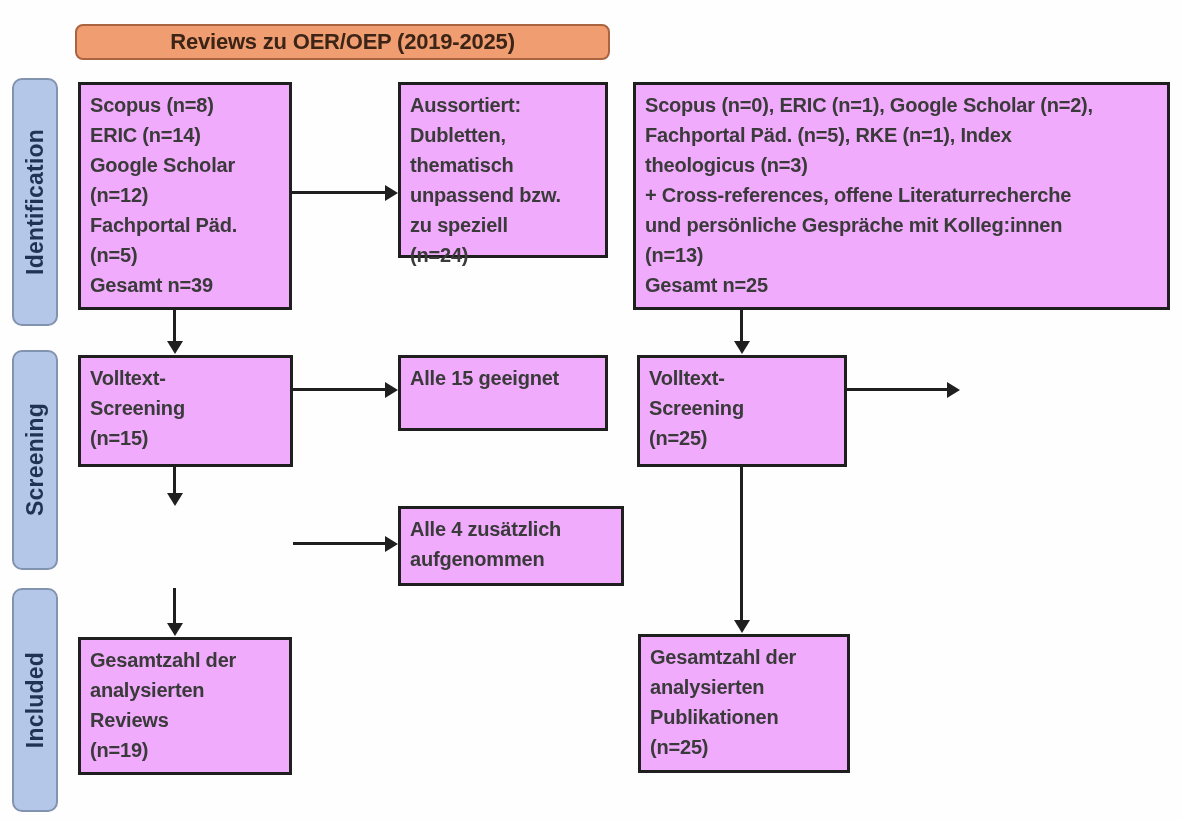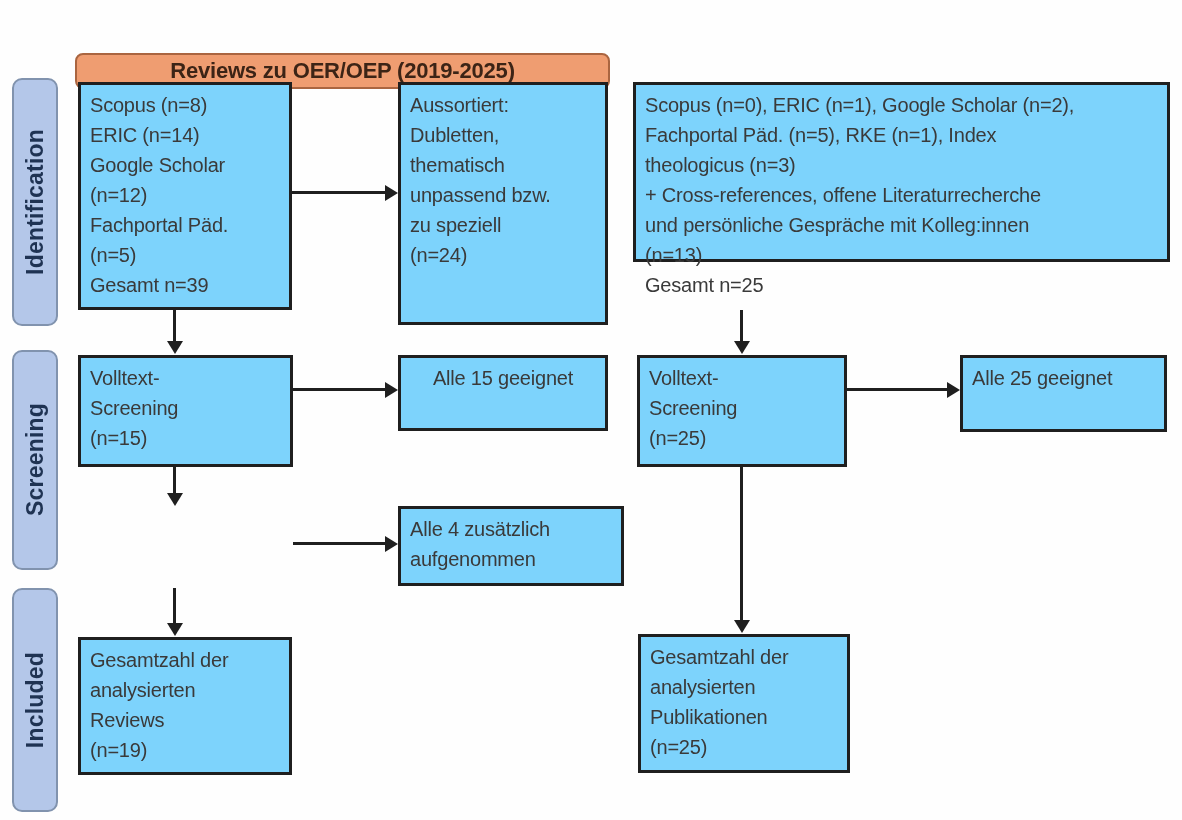--- a/index.html
+++ b/index.html
@@ -25,21 +25,20 @@
     border: 2px solid #aa6540;
     border-radius: 8px;
     color: #3c2416;
     font-size: 22px;
     font-weight: bold;
     letter-spacing: -0.2px;
     display: flex;
     align-items: center;
     justify-content: center;
     box-sizing: border-box;
-    margin-top: 29px;
   }
   .col-header.left  { left: 75px;  width: 535px; }
   .col-header.right { left: 628px; width: 540px; }
 
   
   .stage {
     position: absolute;
     left: 12px;
     width: 46px;
     background: #b4c7e9;
@@ -59,39 +58,39 @@
     letter-spacing: 0.2px;
     white-space: nowrap;
   }
   .stage.identification { top: 78px;  height: 248px; }
   .stage.screening      { top: 350px; height: 220px; }
   .stage.included       { top: 588px; height: 224px; }
 
   
   .fbox {
     position: absolute;
-    background: #7dd3fc;
+    background: #f0abfc;
     border: 3px solid #1f1f1f;
     box-sizing: border-box;
     padding: 5px 9px;
     color: #3a3a3a;
     font-size: 20px;
-    font-weight: normal;
+    font-weight: bold;
     line-height: 30px;
     letter-spacing: -0.2px;
     white-space: pre-line;
   }
   .box-a1 { left: 78px;  top: 82px;  width: 214px; height: 228px; }
-  .box-a2 { left: 398px; top: 82px;  width: 210px; height: 243px; }
+  .box-a2 { left: 398px; top: 82px;  width: 210px; height: 176px; }
   .box-b1 { left: 78px;  top: 355px; width: 215px; height: 112px; }
-  .box-b2 { left: 398px; top: 355px; width: 210px; height: 76px; text-align: center;  }
+  .box-b2 { left: 398px; top: 355px; width: 210px; height: 76px;  }
   .box-c1 { left: 78px;  top: 506px; width: 215px; height: 82px;  }
   .box-c2 { left: 398px; top: 506px; width: 226px; height: 80px;  }
   .box-d1 { left: 78px;  top: 637px; width: 214px; height: 138px; }
-  .box-e1 { left: 633px; top: 82px;  width: 537px; height: 180px; }
+  .box-e1 { left: 633px; top: 82px;  width: 537px; height: 228px; }
   .box-f1 { left: 637px; top: 355px; width: 210px; height: 112px; }
   .box-f2 { left: 960px; top: 355px; width: 207px; height: 77px;  }
   .box-g1 { left: 638px; top: 634px; width: 212px; height: 139px; }
 
   
   .arrow-v {
     position: absolute;
     width: 3px;
     background: #1f1f1f;
   }
@@ -176,21 +175,20 @@
   <div class="fbox box-e1">Scopus (n=0), ERIC (n=1), Google Scholar (n=2),
 Fachportal Päd. (n=5), RKE (n=1), Index
 theologicus (n=3)
 + Cross-references, offene Literaturrecherche
 und persönliche Gespräche mit Kolleg:innen
 (n=13)
 Gesamt n=25</div>
   <div class="fbox box-f1">Volltext-
 Screening
 (n=25)</div>
-  <div class="fbox box-f2">Alle 25 geeignet</div>
   <div class="fbox box-g1">Gesamtzahl der
 analysierten
 Publikationen
 (n=25)</div>
 
   <div class="arrow-v ar-a1-down"></div>
   <div class="arrow-h ar-a1-a2"></div>
   <div class="arrow-v ar-b1-down"></div>
   <div class="arrow-h ar-b1-b2"></div>
   <div class="arrow-v ar-c1-down"></div>

